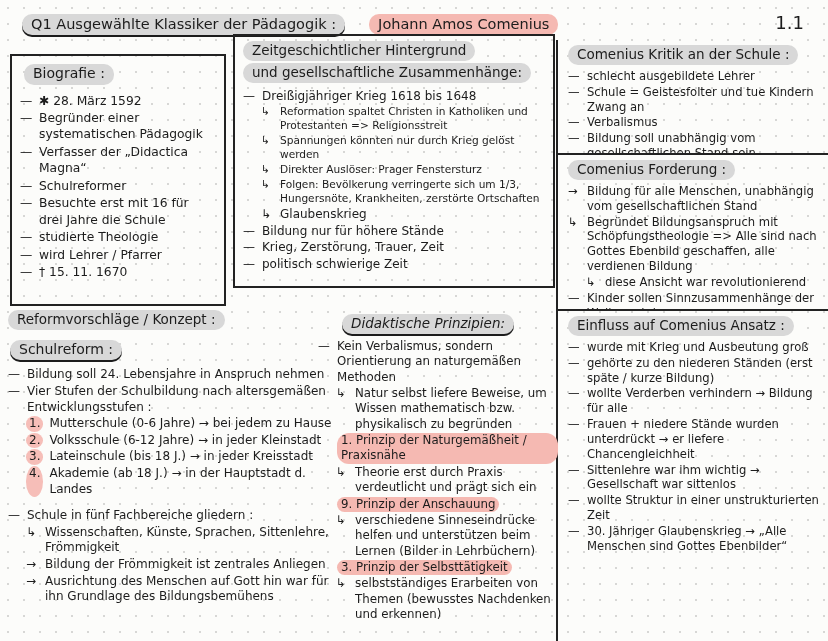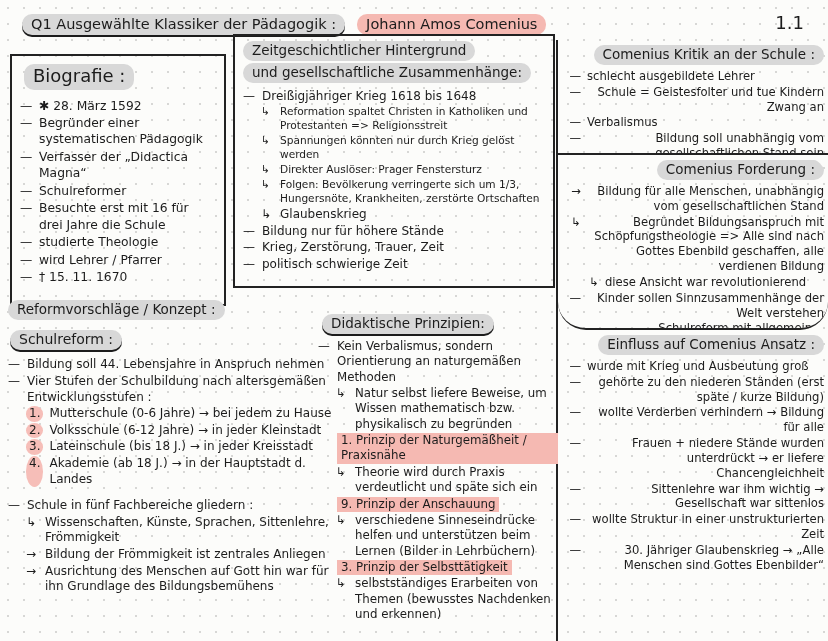--- a/index.html
+++ b/index.html
@@ -17,59 +17,58 @@
     background-size:16px 16px;
   }
   .pill {
     display:inline-block; background:#d8d8d8; border-radius:10px;
     padding:1px 9px 2px 9px; line-height:1.25;
   }
   .pill.pink { background:#f5b9b2; }
   .underlined { box-shadow:0 2px 0 0 #1c1c1c; }
   .header {
     position:absolute; left:22px; top:12px; width:790px;
-    display:flex; align-items:baseline; gap:12px; font-size:14.5px;
+    display:flex; align-items:baseline; gap:24px; font-size:14.5px;
   }
   .page-num { margin-left:auto; font-size:18px; padding-right:8px; }
   .box {
     position:absolute; border:2px solid #222; padding:6px 8px; overflow:hidden;
   }
   .section-heading { font-size:13.5px; margin-bottom:4px; }
-  .bio-heading { font-size:18px; margin:2px 0 8px 4px; }
+  .bio-heading { font-size:14px; margin:2px 0 8px 4px; }
   .li { display:flex; gap:6px; margin:1px 0; font-size:12px; line-height:1.3; }
   .li .marker { flex:0 0 auto; min-width:13px; }
   .li .txt { display:inline; }
   .li.small { font-size:10.6px; line-height:1.32; }
   .li.ind1 { padding-left:18px; }
   .li.gap { margin-top:11px; }
   .pink-pill {
-    background:#f5b9b2; border-radius:0; padding:0 4px;
+    background:#f5b9b2; border-radius:12px; padding:0 4px;
     -webkit-box-decoration-break:clone; box-decoration-break:clone;
   }
   .pink-circle { background:#f6beb8; border-radius:50%; padding:0 3px; text-align:center; }
   #bio-box { left:10px; top:54px; width:216px; height:252px; }
   #bio-box .li { font-size:12.3px; line-height:1.34; }
   #hist-box { left:233px; top:34px; width:322px; height:254px; padding-top:5px; }
   #hist-heading .pill { margin-bottom:2px; }
   #right-col {
     position:absolute; left:556px; top:40px; width:272px; height:601px;
     border-left:2px solid #222;
-    text-align:right;
   }
   .right-section { padding:5px 4px 4px 10px; overflow:hidden; }
   .right-section .li { font-size:11.6px; line-height:1.28; }
   #sec-kritik { height:115px; border-bottom:2px solid #222; }
-  #sec-forderung { height:175px; border-bottom:2px solid #222;border-radius:28px; }
+  #sec-forderung { height:156px; border-bottom:2px solid #222; }
   #sec-einfluss { height:305px; }
-  #reform-section { position:absolute; left:8px; top:300px; width:324px; }
+  #reform-section { position:absolute; left:8px; top:310px; width:324px; }
   #reform-section .li { font-size:12px; }
   #schulreform-heading { margin:10px 0 7px 2px; font-size:14px; }
   #didaktik-section { position:absolute; left:318px; top:314px; width:240px; }
   #didaktik-section .li { font-size:11.8px; }
-  #didaktik-heading { margin:0 0 5px 4px; font-size:13.5px; }
+  #didaktik-heading { margin:0 0 5px 24px; font-size:13.5px;font-style:italic; }
   .list { margin-top:2px; }
 </style>
 </head>
 <body>
 
 <div class="page">
 
   <div class="header">
     <span class="pill underlined">Q1  Ausgewählte  Klassiker  der  Pädagogik :</span>
     <span class="pill pink">Johann  Amos  Comenius</span>
@@ -252,21 +251,21 @@
   <div id="reform-section">
     <div class="section-heading">
       <span class="pill">Reformvorschläge / Konzept :</span>
     </div>
     <div id="schulreform-heading">
       <span class="pill underlined">Schulreform :</span>
     </div>
     <div class="list">
         <div class="li ind0">
           <span class="marker">—</span>
-          <span class="txt">Bildung soll 44. Lebensjahre in Anspruch nehmen</span>
+          <span class="txt">Bildung soll 24. Lebensjahre in Anspruch nehmen</span>
         </div>
         <div class="li ind0">
           <span class="marker">—</span>
           <span class="txt">Vier Stufen der Schulbildung nach altersgemäßen Entwicklungsstufen :</span>
         </div>
         <div class="li ind1">
           <span class="marker pink-circle">1.</span>
           <span class="txt">Mutterschule (0-6 Jahre) → bei jedem zu Hause</span>
         </div>
         <div class="li ind1">
@@ -312,21 +311,21 @@
         <div class="li ind1">
           <span class="marker">↳</span>
           <span class="txt">Natur selbst liefere Beweise, um Wissen mathematisch bzw. physikalisch zu begründen</span>
         </div>
         <div class="li ind0">
           <span class="marker"></span>
           <span class="txt pink-pill">1. Prinzip der Naturgemäßheit / Praxisnähe</span>
         </div>
         <div class="li ind1 small">
           <span class="marker">↳</span>
-          <span class="txt">Theorie wird durch Praxis verdeutlicht und späte sich ein</span>
+          <span class="txt">Theorie erst durch Praxis verdeutlicht und prägt sich ein</span>
         </div>
         <div class="li ind0">
           <span class="marker"></span>
           <span class="txt pink-pill">9. Prinzip der Anschauung</span>
         </div>
         <div class="li ind1">
           <span class="marker">↳</span>
           <span class="txt">verschiedene Sinneseindrücke helfen und unterstützen beim Lernen (Bilder in Lehrbüchern)</span>
         </div>
         <div class="li ind0">

